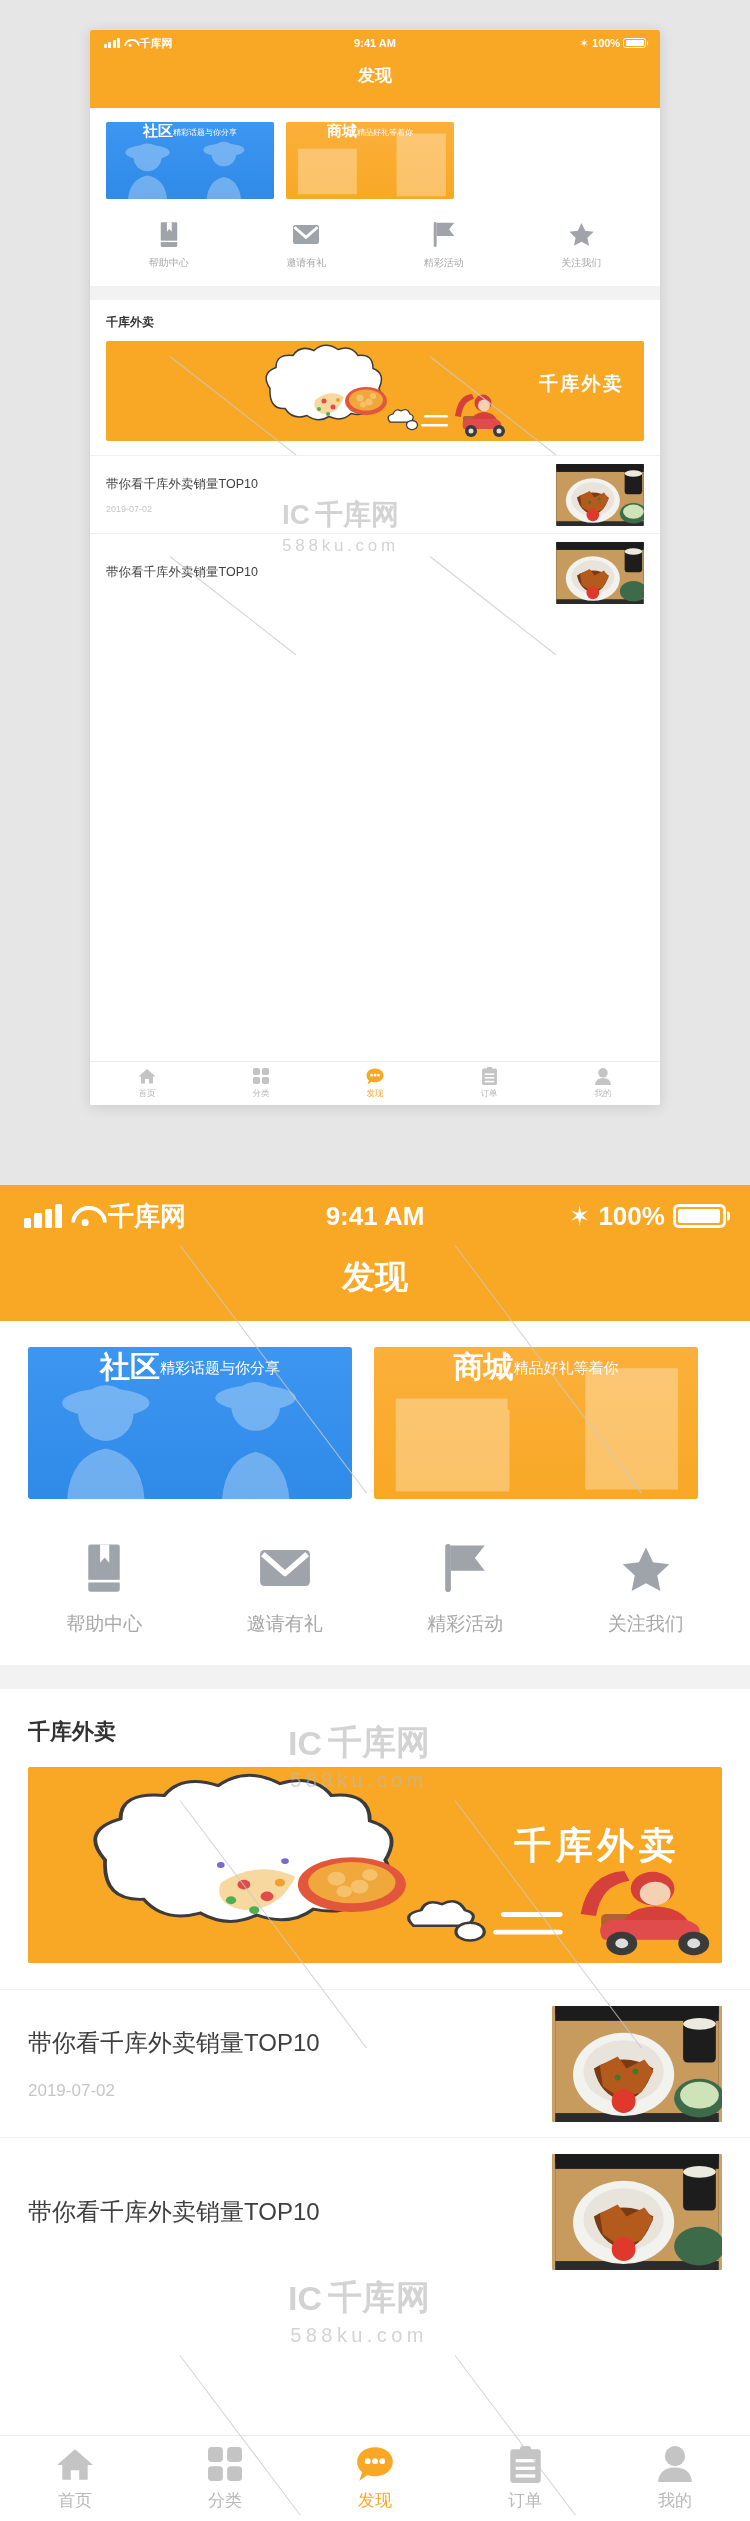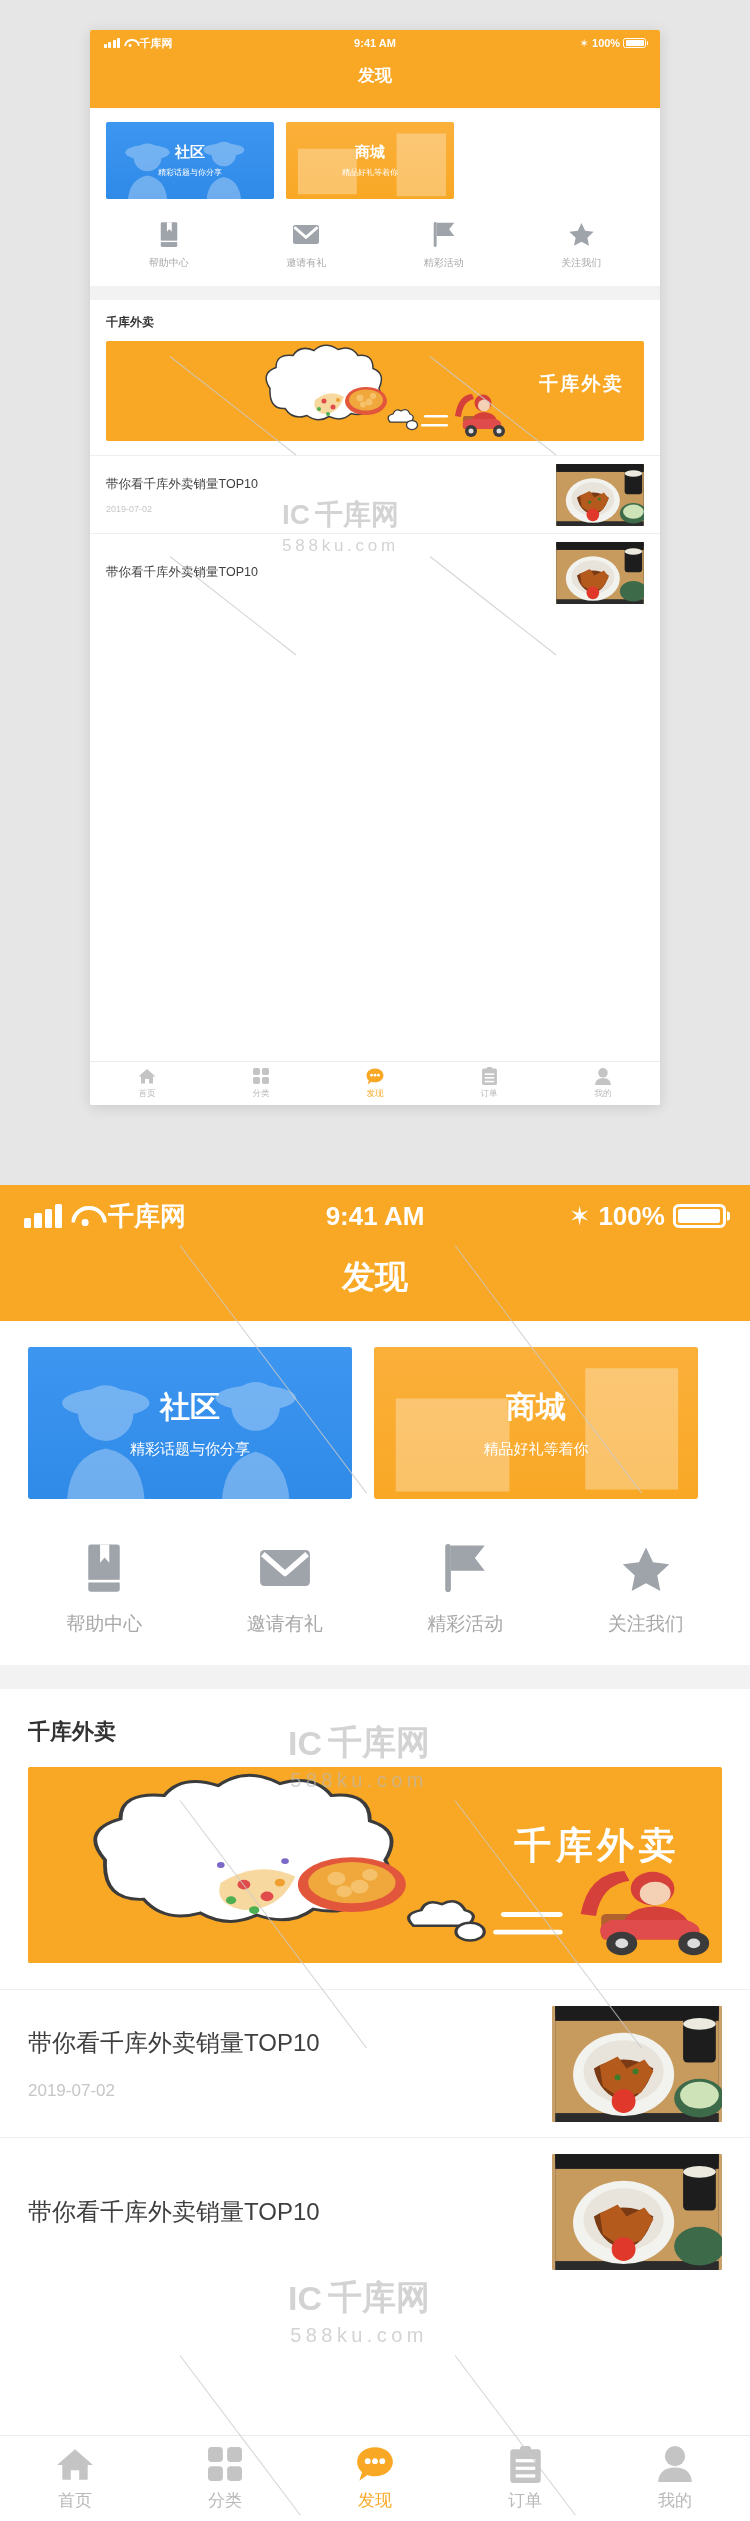--- a/index.html
+++ b/index.html
@@ -54,21 +54,21 @@
     width:.14em; height:.34em; background:#fff; border-radius:0 .1em .1em 0;
   }
 
   
   .navbar{ background:#f9a825; display:flex; align-items:flex-start; justify-content:center; }
   .navbar span{ color:#fff; font-weight:bold; }
 
   
   .cards{ display:flex; }
   .card{ position:relative; overflow:hidden; border-radius:.28em;
-         display:flex; flex-direction:column; align-items:center; justify-content:center; }
+         display:flex; flex-direction:row; align-items:flex-start; justify-content:center; }
   .card.community{ background:linear-gradient(180deg,#3d96f0,#2f8ae8); }
   .card.mall{ background:linear-gradient(180deg,#fbb03b,#f9a825); }
   .card .ct{ color:#fff; font-weight:bold; position:relative; z-index:3; }
   .card .cs{ color:#fff; position:relative; z-index:3; }
   .deco{ position:absolute; z-index:1; opacity:.30; }
 
   
   .quick{ display:flex; }
   .qitem{ flex:1; display:flex; flex-direction:column; align-items:center; }
   .qicon{ display:flex; align-items:center; justify-content:center; }

